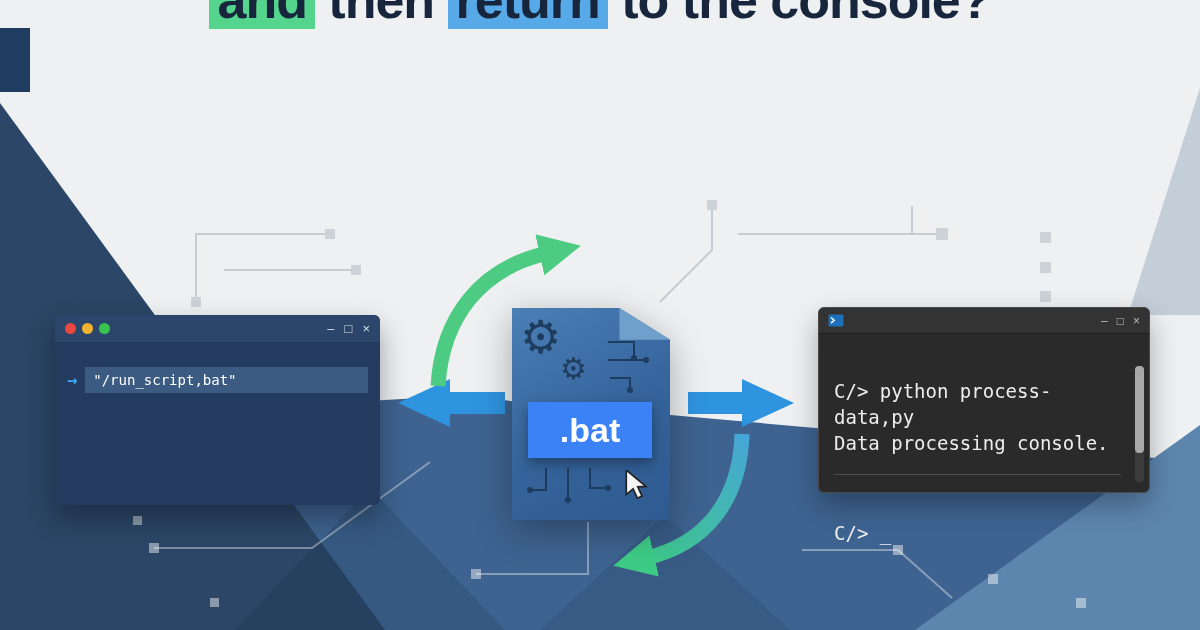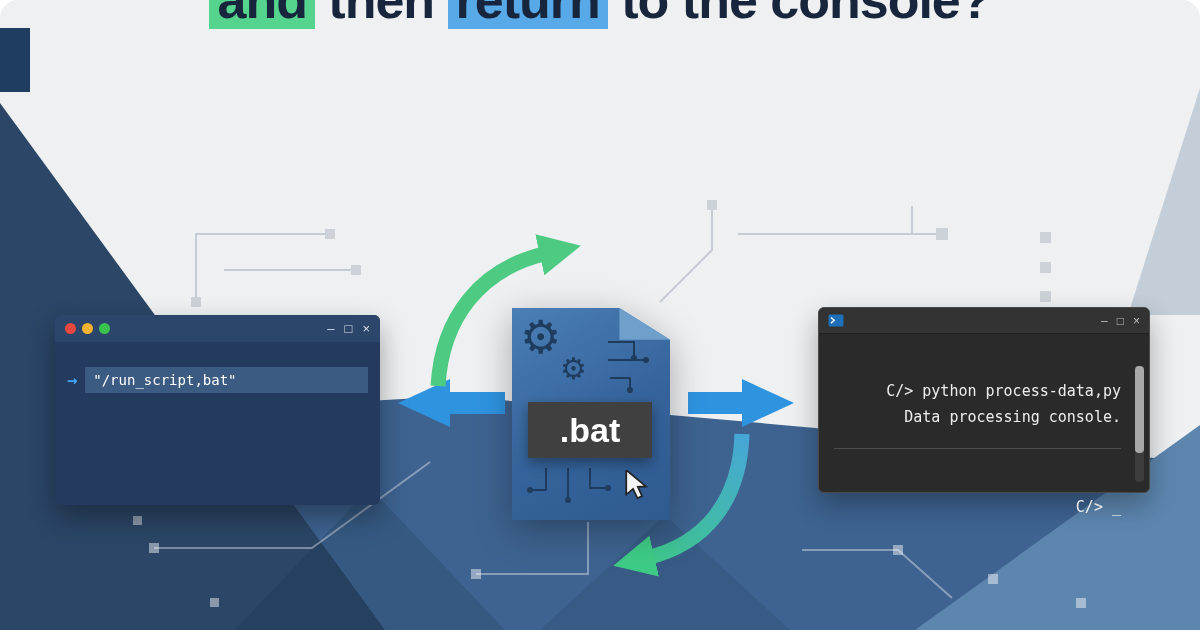--- a/index.html
+++ b/index.html
@@ -1,16 +1,16 @@
 <!DOCTYPE html>
 <html style="--arrow-blue: #2f94e0; --arrow-green: #4ecb82; --highlight-green: #55d48d; --highlight-blue: #57a9e8; --traffic-red: #e8483f; --traffic-yellow: #f3b32e; --traffic-green: #39c24e; --bg-dark-navy: #2b4666; --bg-mid-blue: #3e6390;"><head>
 <meta charset="utf-8">
 <style>
   html,body{margin:0;padding:0;width:1200px;height:630px;overflow:hidden;}
-  .canvas{position:relative;width:1200px;height:630px;background:#eef0f1;font-family:"Liberation Sans",sans-serif;border-radius:18px;}
+  .canvas{position:relative;width:1200px;height:630px;background:#eef0f1;font-family:"Liberation Sans",sans-serif;}
 
   
   .bg{position:absolute;inset:0;pointer-events:none;}
   .bg-blue{background:var(--bg-mid-blue,#3e6390);clip-path:polygon(0px 422px,455px 396px,1200px 462px,1200px 630px,0px 630px);z-index:0;}
   .bg-dark{background:var(--bg-dark-navy,#2b4666);clip-path:polygon(0px 103px,385px 630px,0px 630px);z-index:1;}
   .bg-corner{background:#5d86af;clip-path:polygon(1200px 425px,1200px 630px,915px 630px);z-index:1;}
   .bg-right-edge{background:#c3ced9;clip-path:polygon(1200px 88px,1200px 315px,1128px 315px);z-index:0;}
   .facet-a{background:rgba(15,35,65,0.16);clip-path:polygon(235px 630px,505px 630px,370px 488px);z-index:1;}
   .facet-b{background:rgba(15,35,65,0.12);clip-path:polygon(540px 630px,790px 630px,665px 515px);z-index:1;}
   .top-left-bar{position:absolute;left:0;top:28px;width:30px;height:64px;background:#1e3d60;z-index:2;}
@@ -40,38 +40,38 @@
   .lt-cmdline{margin-top:13px;display:flex;align-items:center;gap:8px;}
   .cmd-arrow{color:#42a5f5;font-weight:bold;font-size:17px;}
   .cmd-box{background:#3c5b82;padding:5px 8px;flex:1;color:#ffffff;font-size:14px;}
 
   
   .right-term{position:absolute;left:818px;top:307px;width:332px;height:186px;background:#2a2a2a;
     border:1px solid #4a4a4a;border-radius:6px;box-shadow:0 12px 28px rgba(0,0,0,0.3);z-index:4;box-sizing:border-box;}
   .rt-titlebar{height:26px;background:#333333;border-radius:5px 5px 0 0;display:flex;align-items:center;padding:0 9px;gap:6px;border-bottom:1px solid #1f1f1f;box-sizing:border-box;}
   .rt-controls{display:flex;gap:9px;color:#bdbdbd;font-size:12px;line-height:1;}
   .rt-body{position:relative;padding:8px 28px 8px 15px;height:calc(100% - 26px);box-sizing:border-box;
-    font-family:"DejaVu Sans Mono",monospace;font-size:15px;color:#ededed;text-align:right;}
+    font-family:"DejaVu Sans Mono",monospace;font-size:19px;color:#ededed;}
   .rt-out{margin-top:36px;line-height:26px;}
   .rt-divider{border:none;border-top:1px solid #4d4d4d;margin:18px 0 4px 0;}
   .rt-prompt{line-height:22px;margin-top:47px;}
   .rt-scroll-track{position:absolute;right:5px;top:32px;bottom:10px;width:9px;background:#3c3c3c;border-radius:4px;}
   .rt-scroll-thumb{position:absolute;left:0;top:0;width:9px;height:75%;background:#a8a8a8;border-radius:4px;}
 
   
   .file{position:absolute;left:512px;top:308px;width:158px;height:212px;z-index:5;filter:drop-shadow(0 10px 18px rgba(0,0,0,0.3));}
   .file-shape{position:absolute;inset:0;background:linear-gradient(150deg,#4a7fb5 0%,#35639b 55%,#2e5a90 100%);
     clip-path:polygon(0 0,68% 0,100% 15%,100% 100%,0 100%);}
   .file-fold{position:absolute;left:68%;top:0;width:32%;height:15%;background:#6fa0cc;
     clip-path:polygon(0 0,100% 100%,0 100%);}
   .gear{position:absolute;color:#1e3c5e;font-family:"DejaVu Sans",sans-serif;line-height:1;}
   .gear-large{left:8px;top:6px;font-size:46px;}
   .gear-small{left:48px;top:46px;font-size:30px;}
   .file-traces{position:absolute;left:0;top:0;}
-  .bat-badge{position:absolute;left:16px;top:94px;width:124px;height:56px;background:#404040;
+  .bat-badge{position:absolute;left:16px;top:94px;width:124px;height:56px;background:#3b82f6;
     display:flex;align-items:center;justify-content:center;color:#ffffff;font-weight:bold;font-size:34px;
     box-shadow:0 5px 12px rgba(0,0,0,0.35);}
   .cursor{position:absolute;left:112px;top:162px;z-index:7;}
 </style>
 </head>
 <body>
 
 <div class="canvas">
 
   <div class="bg bg-blue"></div>

